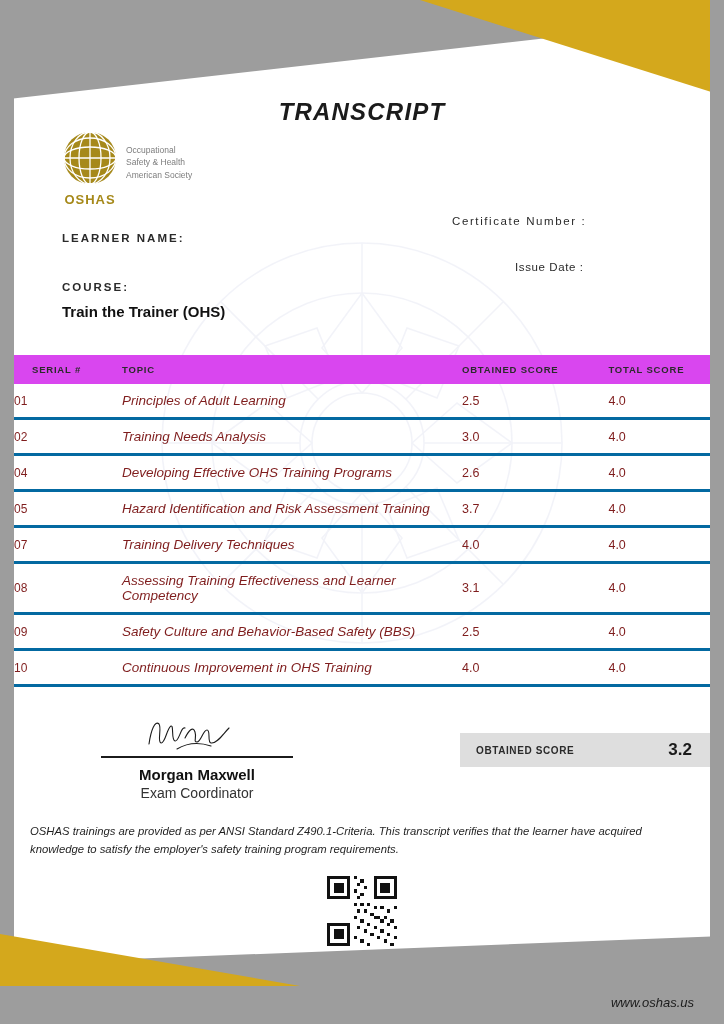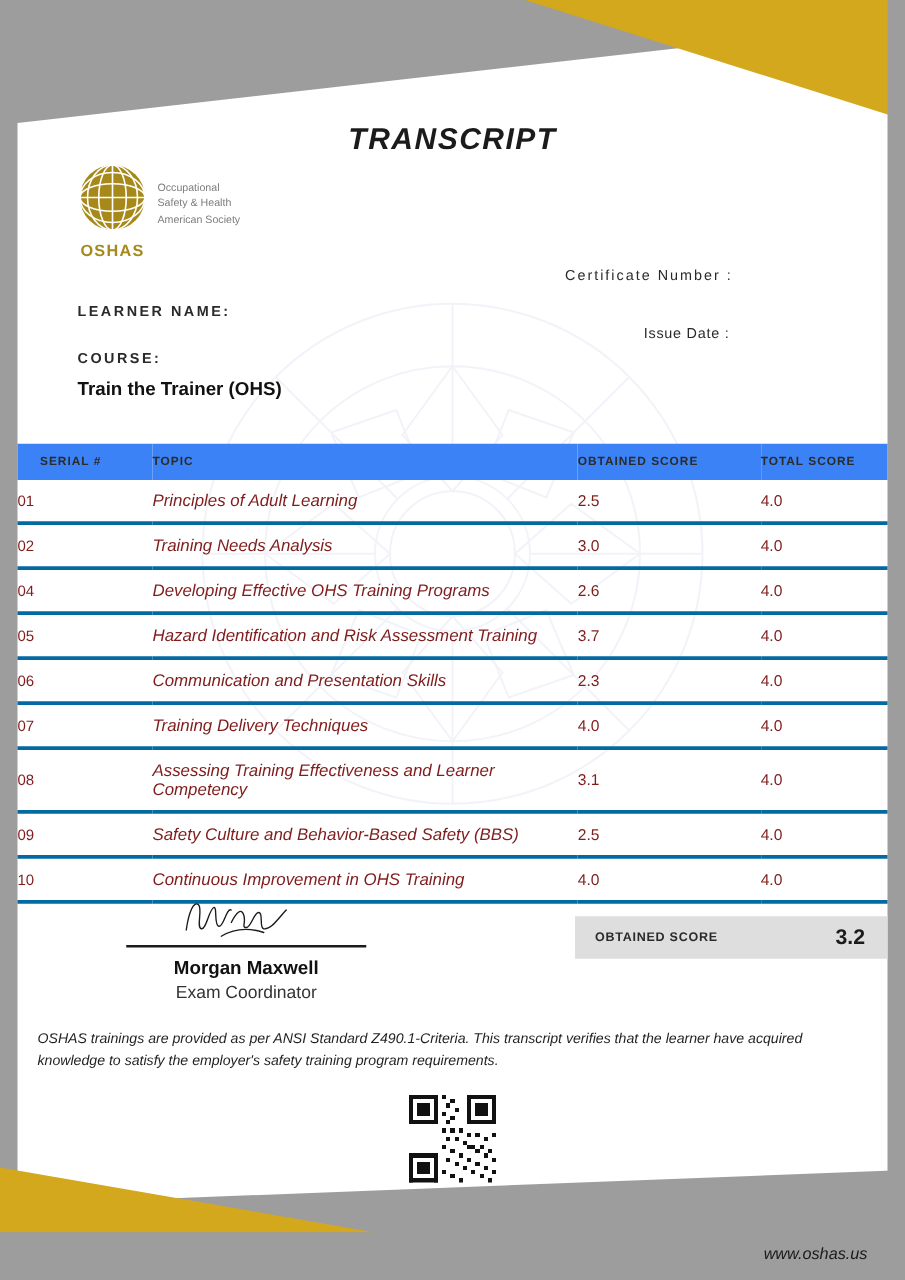--- a/index.html
+++ b/index.html
@@ -119,21 +119,21 @@
     margin-left: 8px;
     margin-top: 14px;
     font-size: 8.5px;
     line-height: 1.45;
     color: #7d7d7d;
   }
 
   
   .learner-name {
     position: absolute;
-    top: 244px;
+    top: 232px;
     left: 62px;
     font-size: 11.5px;
     letter-spacing: 2px;
     font-weight: bold;
     color: #2a2a2a;
   }
   .course-label {
     position: absolute;
     top: 281px;
     left: 62px;
@@ -173,21 +173,21 @@
     top: 355px;
     left: 14px;
     width: 696px;
   }
   table.scores {
     width: 100%;
     border-collapse: collapse;
     font-size: 12px;
   }
   table.scores thead th {
-    background: #3b82f6;
+    background: #d946ef;
     font-size: 9.5px;
     font-weight: bold;
     letter-spacing: 0.8px;
     color: #2b2b2b;
     padding: 9px 0;
     text-align: left;
   }
   th.col-serial { width: 92px; padding-left: 18px !important; }
   th.col-topic  { width: 350px; }
   th.col-obt    { width: 150px; }
@@ -398,26 +398,20 @@
           <tr>
             <td class="c-serial">04</td>
             <td class="c-topic">Developing Effective OHS Training Programs</td>
             <td class="c-obt">2.6</td>
             <td class="c-total">4.0</td>
           </tr>
           <tr>
             <td class="c-serial">05</td>
             <td class="c-topic">Hazard Identification and Risk Assessment Training</td>
             <td class="c-obt">3.7</td>
-            <td class="c-total">4.0</td>
-          </tr>
-          <tr>
-            <td class="c-serial">06</td>
-            <td class="c-topic">Communication and Presentation Skills</td>
-            <td class="c-obt">2.3</td>
             <td class="c-total">4.0</td>
           </tr>
           <tr>
             <td class="c-serial">07</td>
             <td class="c-topic">Training Delivery Techniques</td>
             <td class="c-obt">4.0</td>
             <td class="c-total">4.0</td>
           </tr>
           <tr>
             <td class="c-serial">08</td>

